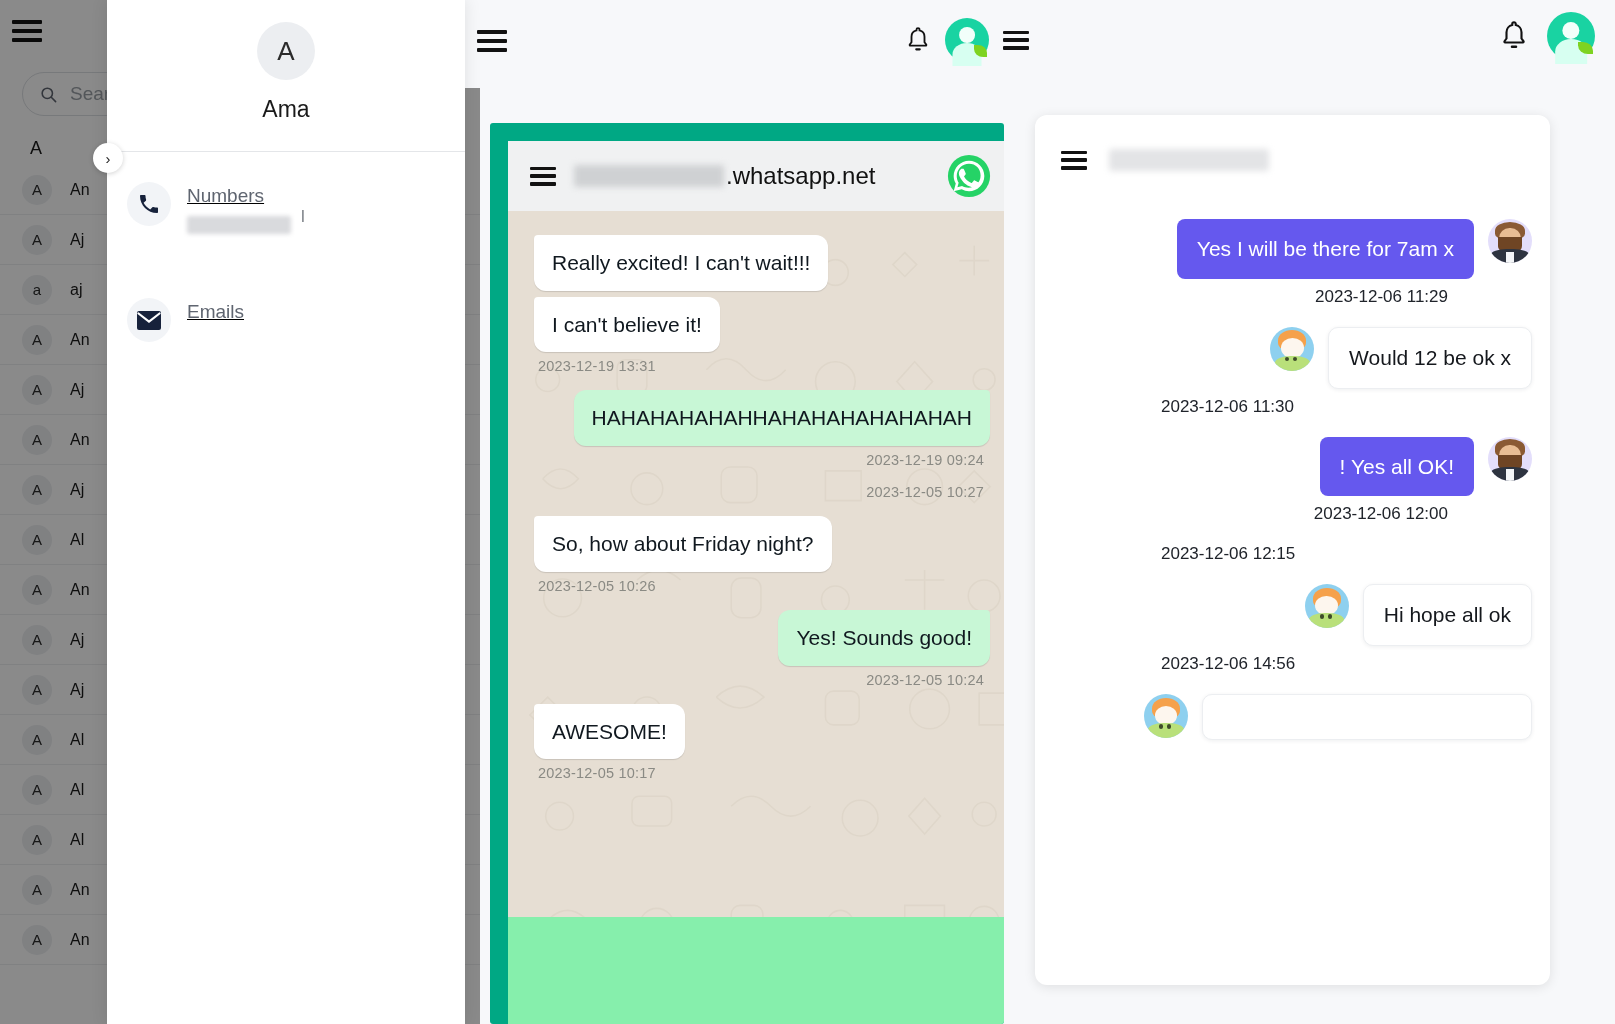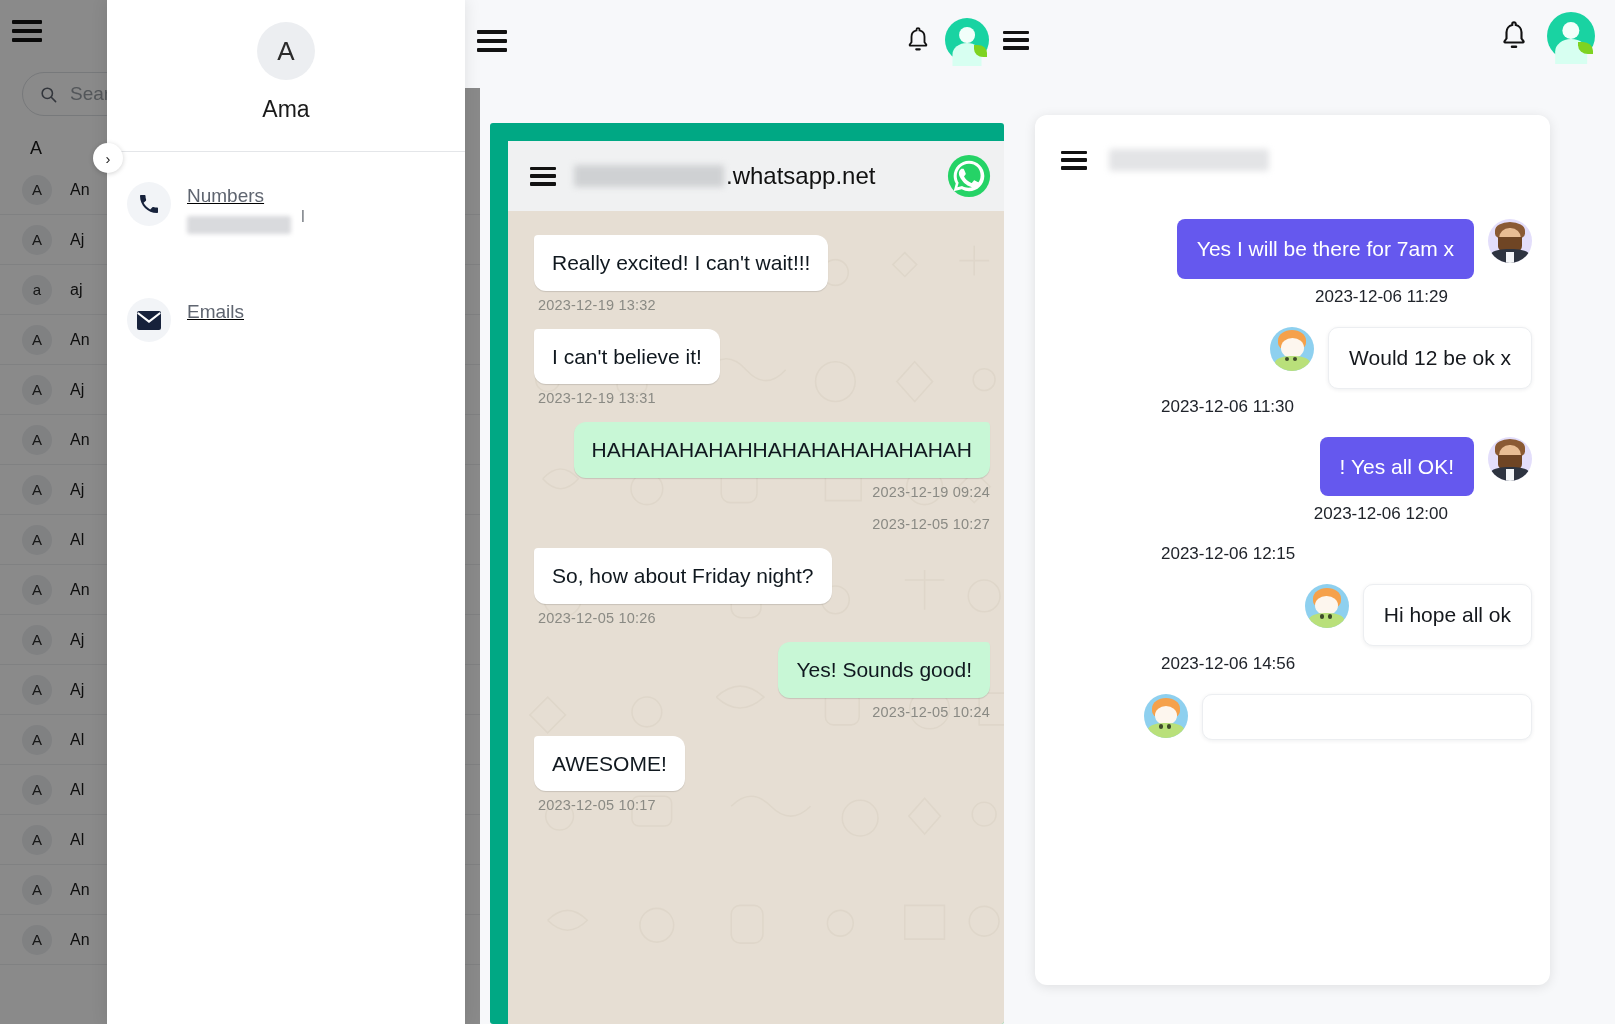--- a/index.html
+++ b/index.html
@@ -120,37 +120,37 @@
     padding: 0 12px 0 22px; gap: 18px;
   }
   .wa-url { flex: 1; display: flex; align-items: center; font-size: 24px; color: #111; }
   .wa-url .blur {
     display:inline-block; width: 150px; height: 22px; background:#cfd1d3;
     border-radius: 2px; filter: blur(3px); margin-right: 2px;
   }
   .wa-logo { width: 46px; height: 46px; flex: 0 0 auto; }
 
   .wa-body {
-    position: relative; height: 813px; overflow: hidden;
+    position: relative; height: 706px; overflow: hidden;
     background-color: #e6ded3;
   }
   .wa-doodle { position: absolute; inset: 0; opacity: 0.28; }
   .wa-msgs { position: relative; padding: 24px 14px 0 26px; }
 
   .wmsg { margin-bottom: 6px; }
   .wbub {
     display: inline-block; max-width: 300px; padding: 14px 18px;
     border-radius: 10px; font-size: 21px; line-height: 1.32; color: #10181f;
     box-shadow: 0 1px 1px rgba(0,0,0,0.13);
   }
   .wbub.in  { background: #ffffff; border-radius: 4px 12px 12px 12px; }
   .wbub.out { background: #c8f7d6; border-radius: 12px 4px 12px 12px; }
   .wtime { font-size: 14.5px; color: #8a8a84; margin: 6px 0 16px 4px; letter-spacing: .2px; }
   .wmsg.out { text-align: right; }
-  .wmsg.out .wtime { }
+  .wmsg.out .wtime { margin-right: 6px; }
   .wbub.wide { max-width: none; white-space: nowrap; }
 
   
   .rchat {
     position: absolute; left: 1035px; top: 115px; width: 515px; height: 870px;
     background: #ffffff; border-radius: 12px; box-shadow: 0 2px 12px rgba(0,0,0,0.10);
     overflow: hidden; z-index: 10;
   }
   .rchat-head { display: flex; align-items: center; gap: 22px; padding: 34px 0 0 26px; }
   .rchat-head .blur {
@@ -420,21 +420,21 @@
               <circle cx="480" cy="608" r="12"></circle>
             <path d="M40 715 q20-20 40 0 q-20 20-40 0"></path>
               <circle cx="150" cy="720" r="17"></circle>
             <rect x="225" y="700" width="32" height="38" rx="9"></rect>
               <circle cx="335" cy="718" r="13"></circle>
             <path d="M400 700 h40 v34 h-40z"></path>
               <circle cx="480" cy="716" r="15"></circle>
           </g>
         </svg>
         <div class="wa-msgs" id="wa-msgs">
-            <div class="wmsg in"><div class="wbub in">Really excited! I can't wait!!!</div><div class="wtime">2023-12-19 13:32</div></div>
+            <div class="wmsg in"><div class="wbub in">Really excited! I can't wait!!!</div></div>
             <div class="wmsg in"><div class="wbub in">I can't believe it!</div><div class="wtime">2023-12-19 13:31</div></div>
             <div class="wmsg out"><div class="wbub out wide">HAHAHAHAHAHHAHAHAHAHAHAHAH</div><div class="wtime">2023-12-19 09:24</div></div>
             <div class="wmsg out"><div class="wtime">2023-12-05 10:27</div></div>
             <div class="wmsg in"><div class="wbub in">So, how about Friday night?</div><div class="wtime">2023-12-05 10:26</div></div>
             <div class="wmsg out"><div class="wbub out">Yes! Sounds good!</div><div class="wtime">2023-12-05 10:24</div></div>
             <div class="wmsg in"><div class="wbub in">AWESOME!</div><div class="wtime">2023-12-05 10:17</div></div>
           </div>
       </div>
     </div>
   </div>

